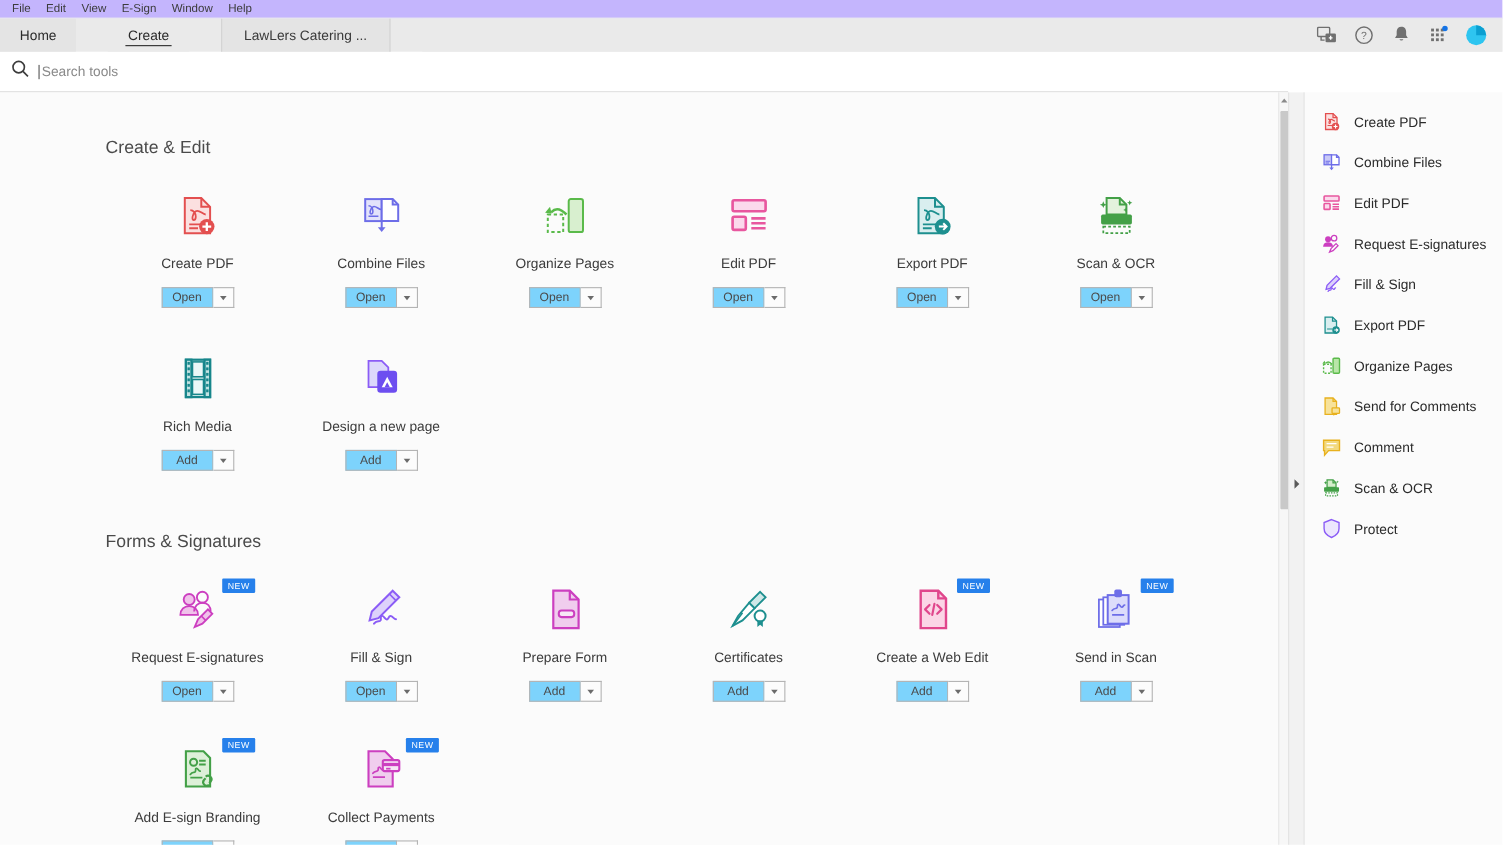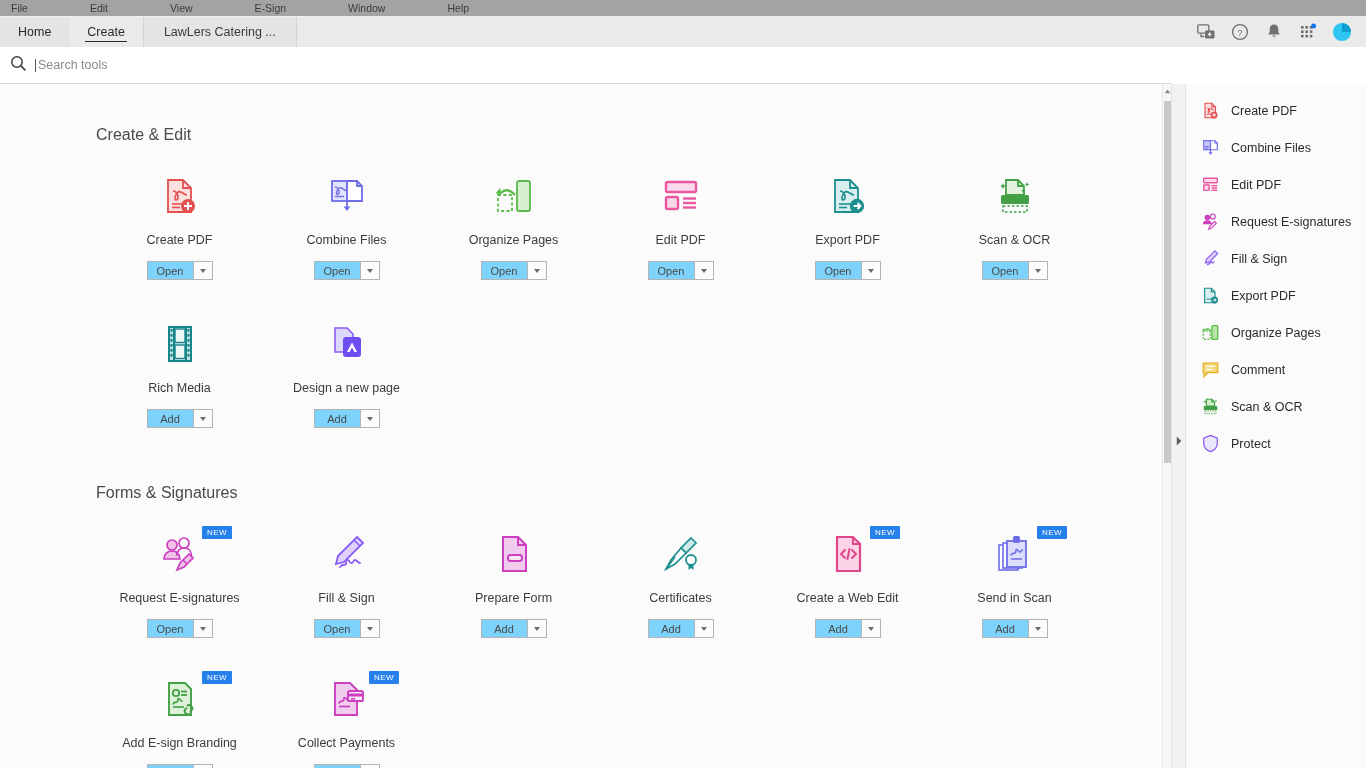--- a/index.html
+++ b/index.html
@@ -7,42 +7,42 @@
     width: 1366px; height: 768px;
     overflow: hidden;
     background: #ffffff;
     font-family: "Liberation Sans", sans-serif;
     -webkit-font-smoothing: antialiased;
   }
 
   
   .menubar {
     height: 17px;
-    background: #a3a3a3;
+    background: #c4b5fd;
     display: flex;
     align-items: center;
     padding-left: 4px;
     border-bottom: 1px solid #eeeeee;
-    gap: 48px;
   }
   .menubar .mi {
     font-size: 10.5px;
     color: #3c3c3c;
     padding: 0 7px;
     line-height: 17px;
     cursor: default;
   }
 
   
   .tabstrip {
     height: 30px;
     background: #eaeaea;
     display: flex;
     align-items: stretch;
     position: relative;
+    gap: 29px;
   }
   .tab {
     display: flex; align-items: center; justify-content: center;
     font-size: 12.5px;
     color: #2b2b2b;
     padding: 0 18px;
     min-width: 56px;
     position: relative;
     cursor: default;
     background: #eaeaea;
@@ -758,20 +758,31 @@
         <svg width="19" height="19" viewBox="0 0 42 42">
           <rect x="5" y="18" width="15" height="18" fill="none" stroke="#5aba4a" stroke-width="2.8" stroke-dasharray="4 3"></rect>
           <rect x="24" y="6" width="13" height="30" rx="2" fill="#b9e6a8" stroke="#5aba4a" stroke-width="2.8"></rect>
           <path d="M22 18 C16 11 12 13 9 16" fill="none" stroke="#5aba4a" stroke-width="3"></path>
           <path d="M7 11 l2 6 l-6.5 -0.5 z" fill="#5aba4a"></path>
         </svg>
       </span>
       <span class="rail-label">Organize Pages</span>
     </div>
 
+    <div class="rail-item">
+      <span class="rail-icon">
+        <svg width="19" height="19" viewBox="0 0 42 42">
+          <path d="M8 4 h16 l7 7 v26 H8 z" fill="#f7e29a" stroke="#e8b11e" stroke-width="2.6"></path>
+          <path d="M24 4 v7 h7" fill="none" stroke="#e8b11e" stroke-width="2.6"></path>
+          <rect x="22" y="24" width="15" height="11" rx="1.5" fill="#f7e29a" stroke="#e8b11e" stroke-width="2.6"></rect>
+          <path d="M25 35 l0 5 l5 -5 z" fill="#e8b11e"></path>
+        </svg>
+      </span>
+      <span class="rail-label">Send for Comments</span>
+    </div>
 
     <div class="rail-item">
       <span class="rail-icon">
         <svg width="19" height="19" viewBox="0 0 42 42">
           <path d="M5 7 h32 v21 H15 l-8 9 v-9 H5 z" fill="#f2d97e" stroke="#e8b11e" stroke-width="2.8"></path>
           <line x1="11" y1="14" x2="31" y2="14" stroke="#fff" stroke-width="2.8"></line>
           <line x1="11" y1="21" x2="25" y2="21" stroke="#fff" stroke-width="2.8"></line>
         </svg>
       </span>
       <span class="rail-label">Comment</span>

